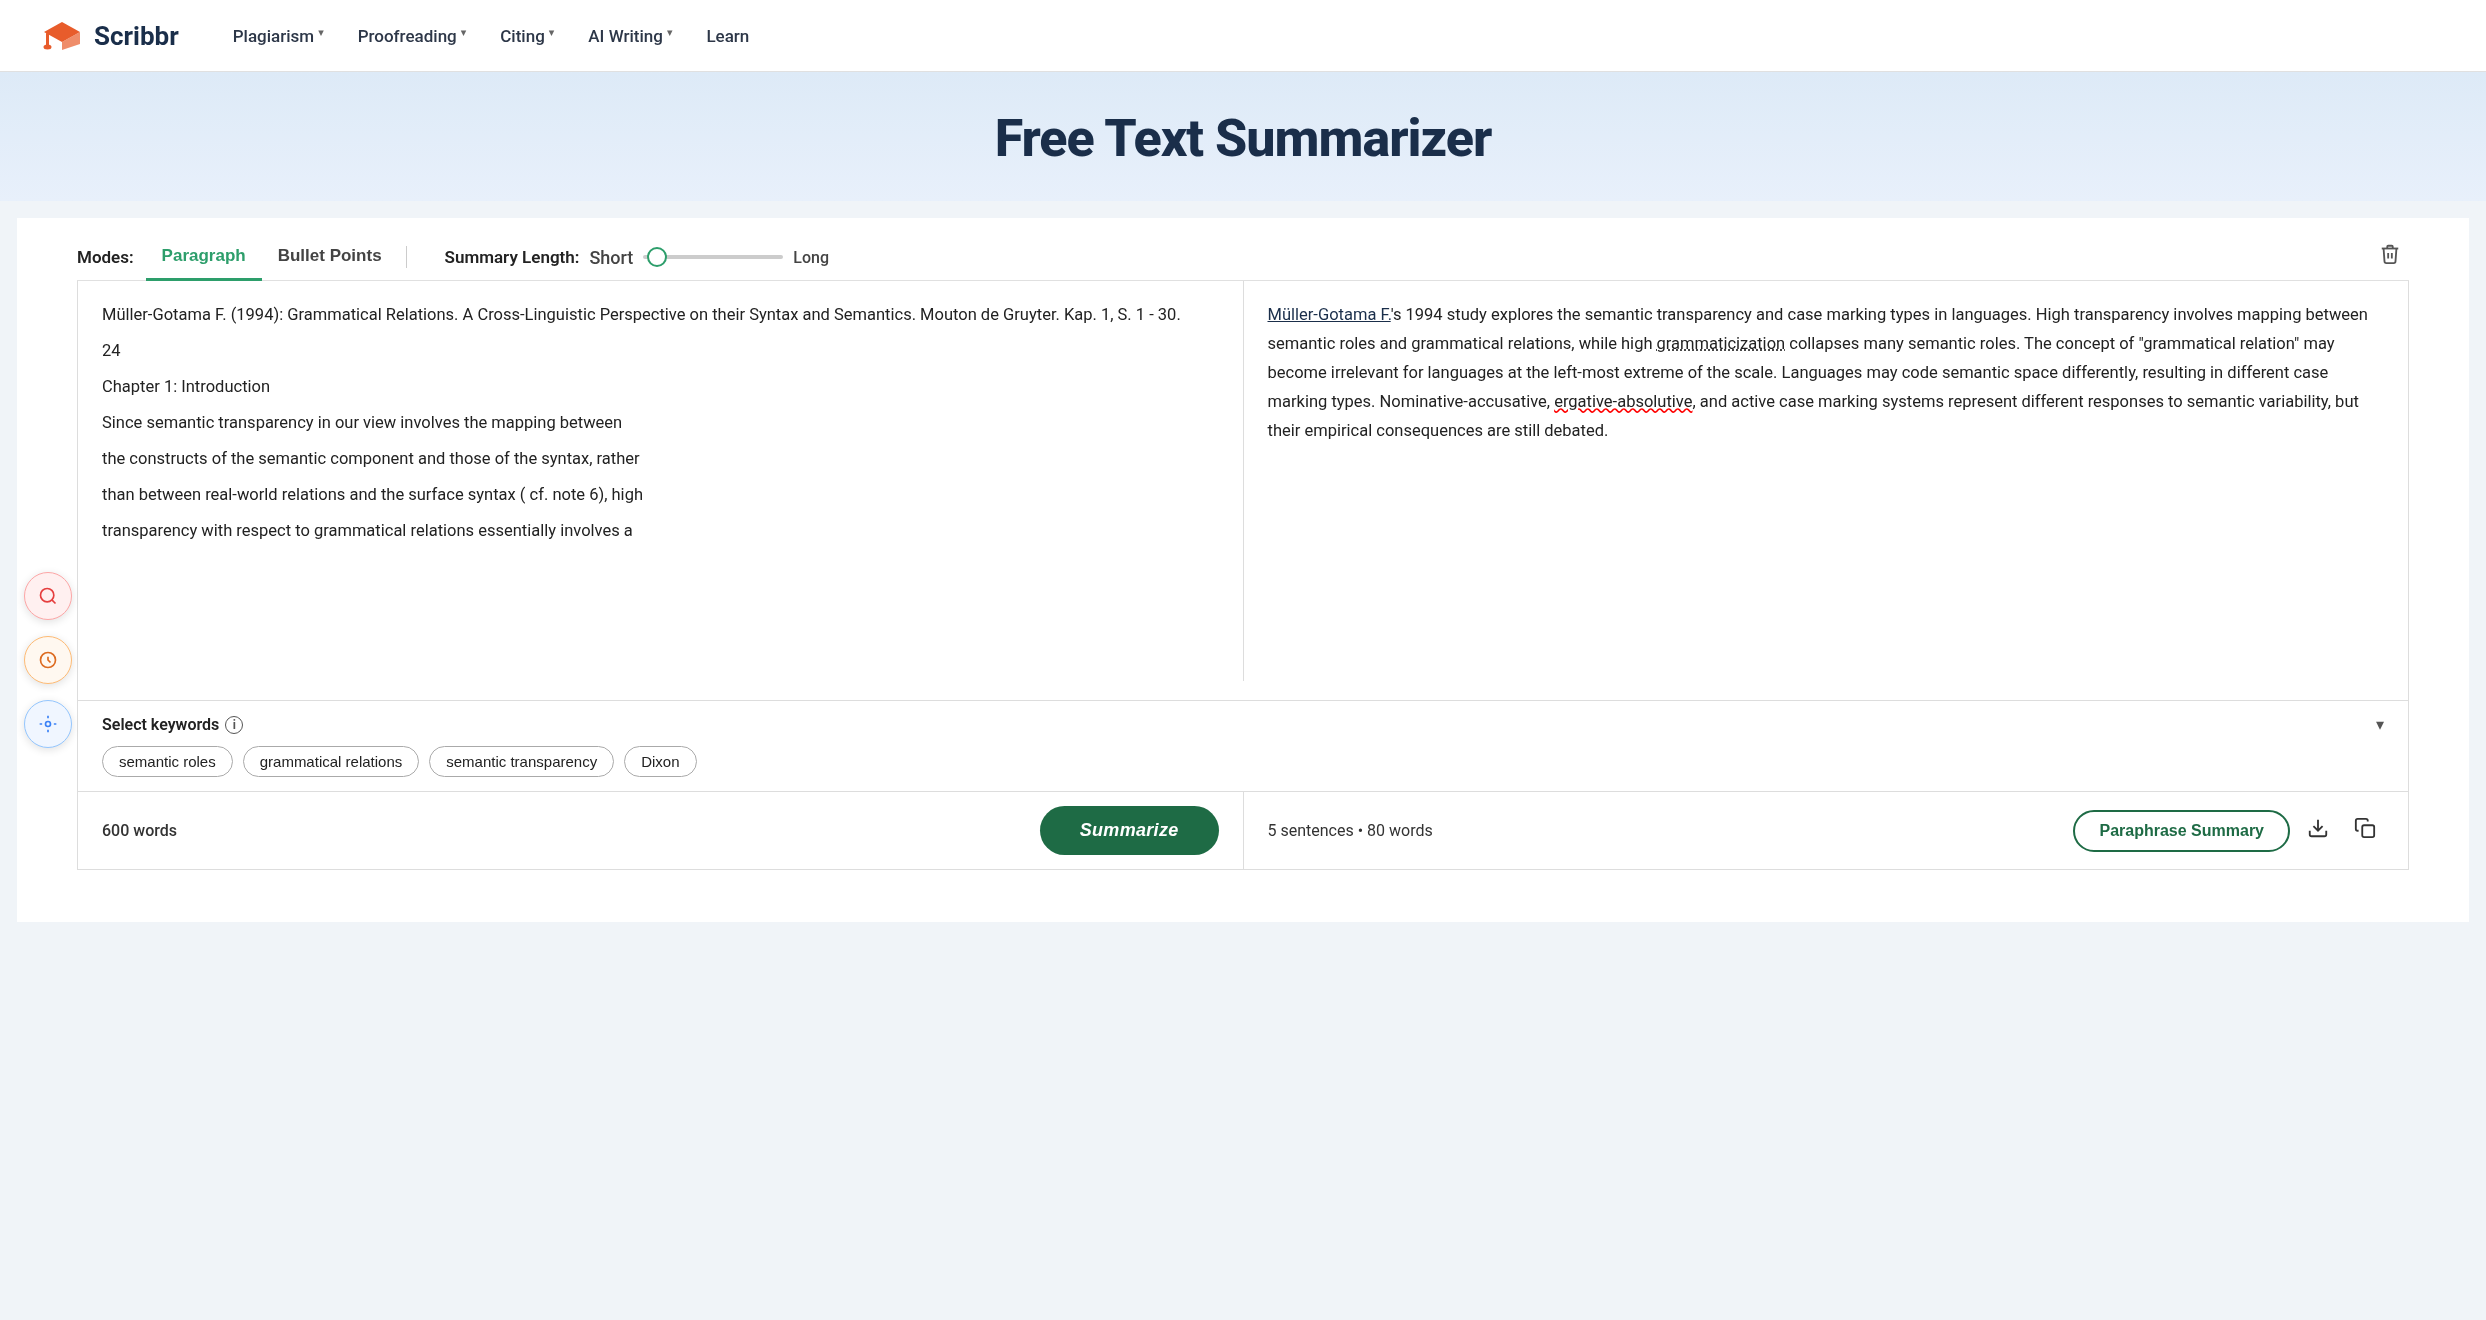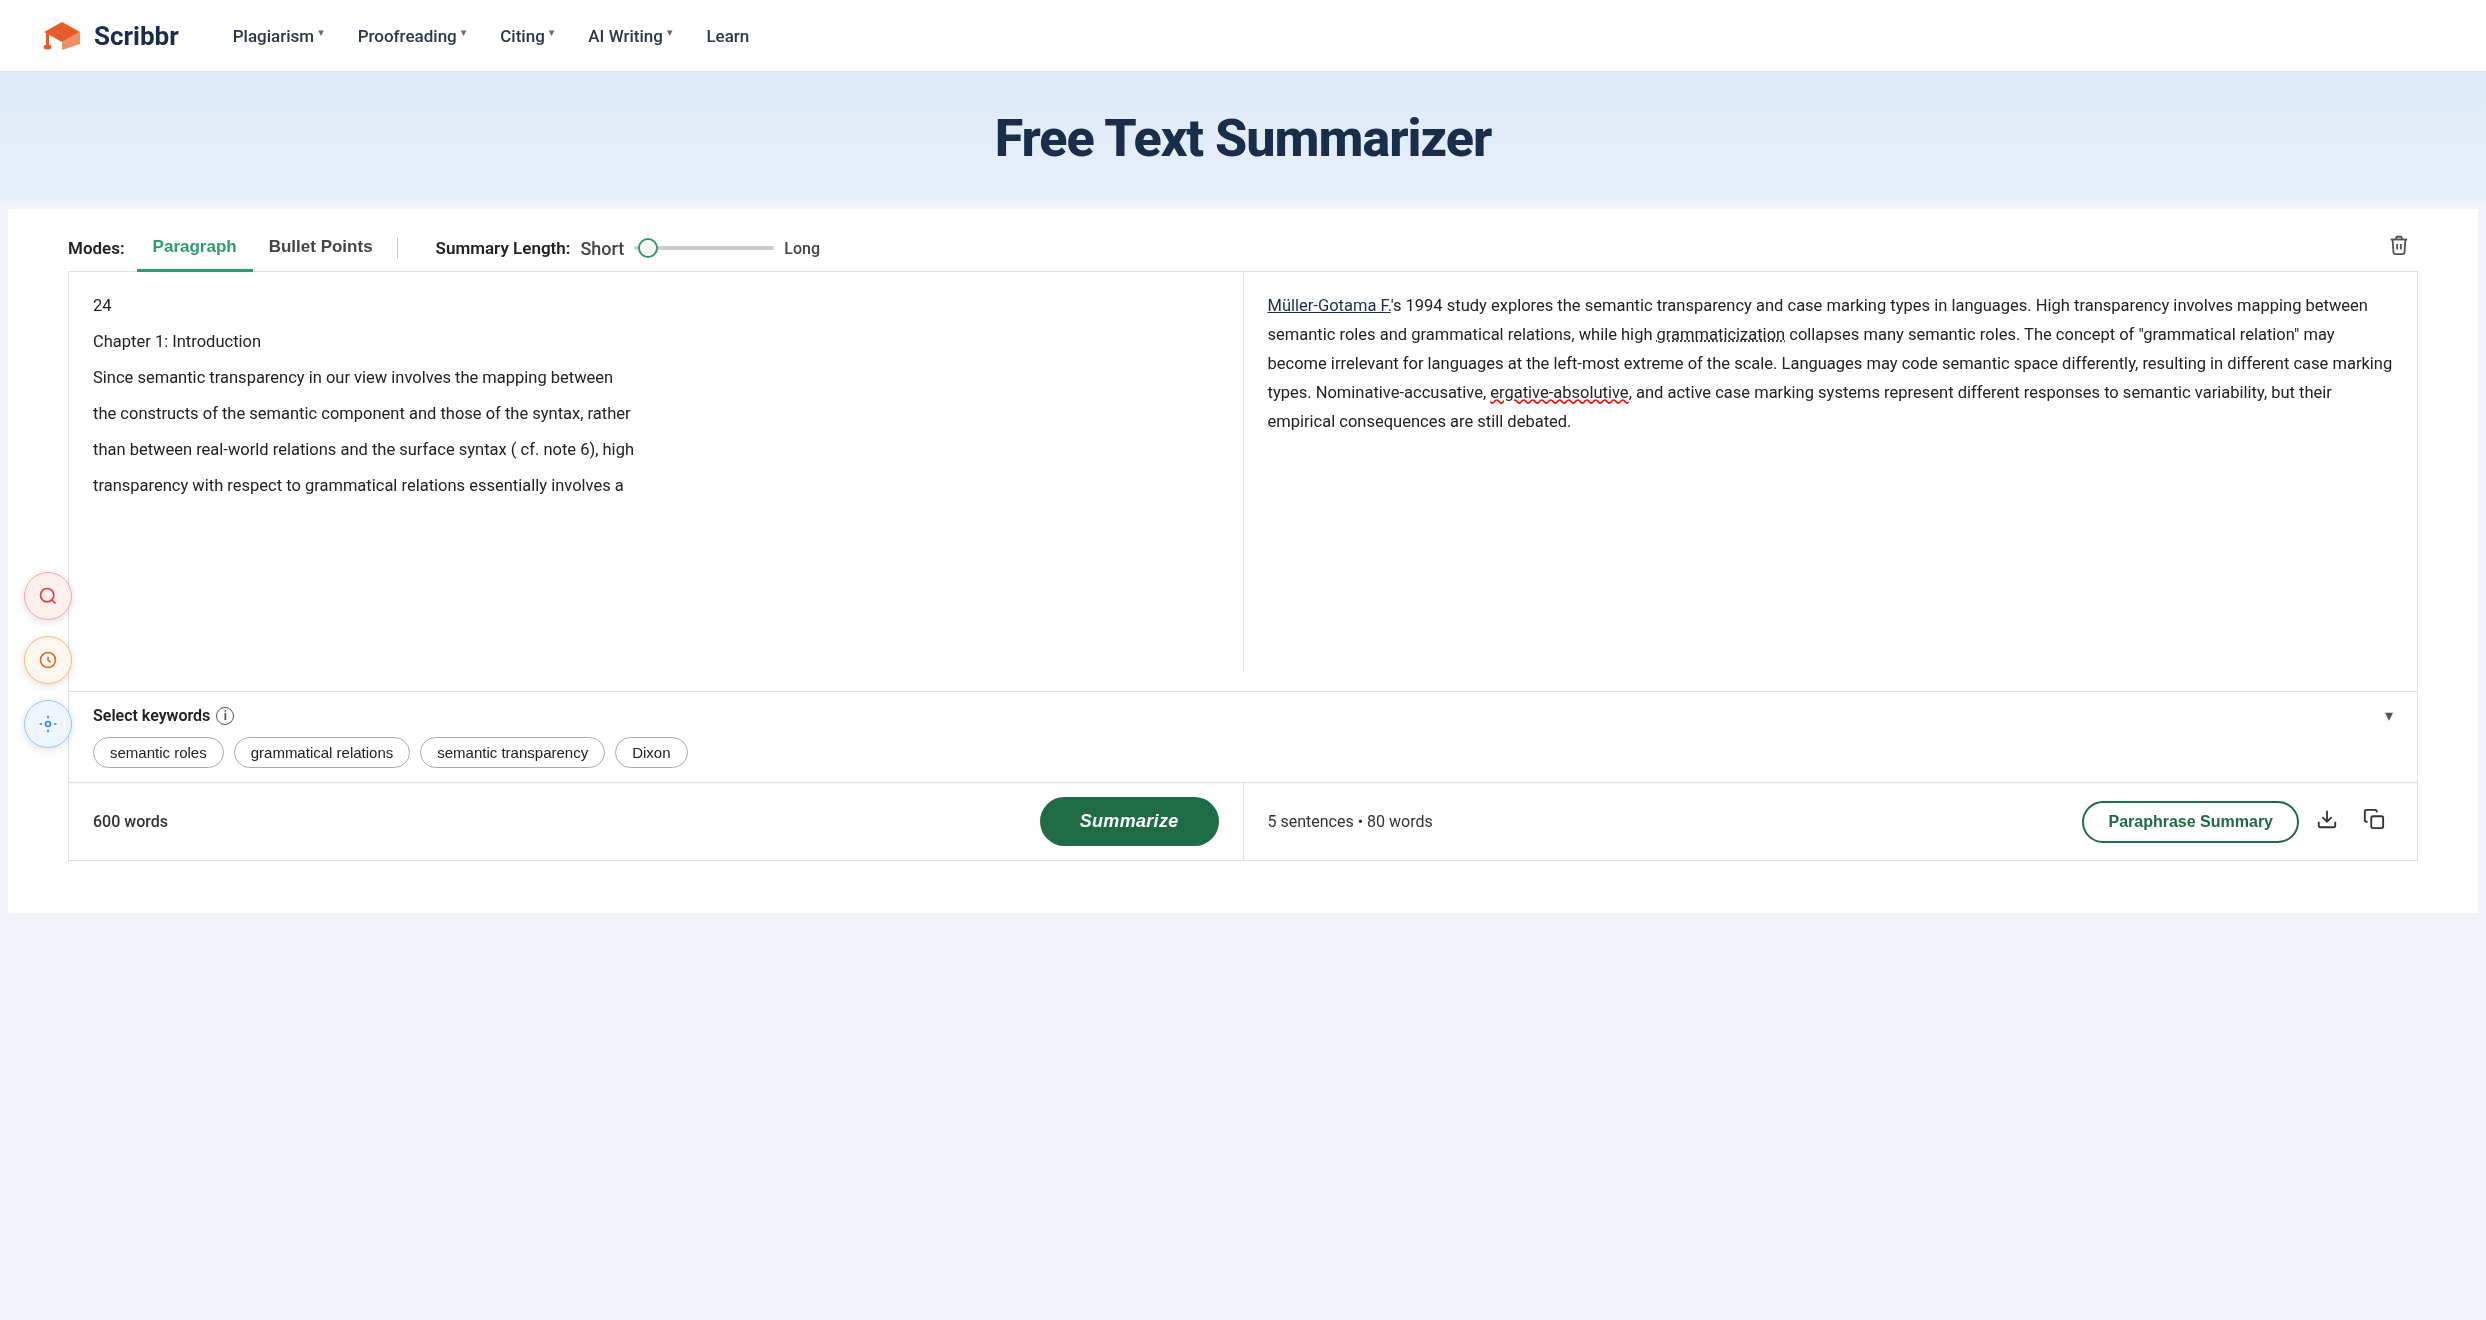--- a/index.html
+++ b/index.html
@@ -62,21 +62,21 @@
     .hero h1 {
       font-size: 52px;
       font-weight: 800;
       color: #1a2e4a;
       letter-spacing: -1px;
     }
 
     
     .main-container {
       background: #fff;
-      margin: 8px;
+      margin: 17px;
       padding: 0 60px 52px;
     }
 
     
     .toolbar {
       display: flex;
       align-items: center;
       padding: 16px 0 0 0;
       border-bottom: 1px solid #e0e0e0;
       gap: 0;
@@ -435,20 +435,21 @@
         <path d="M19 6l-1 14a2 2 0 0 1-2 2H8a2 2 0 0 1-2-2L5 6"></path>
         <path d="M10 11v6M14 11v6"></path>
         <path d="M9 6V4a1 1 0 0 1 1-1h4a1 1 0 0 1 1 1v2"></path>
       </svg>
     </button>
   </div>
 
   <div class="editor-area">
 
     <div class="left-pane">
+      <p>Müller-Gotama F. (1994): Grammatical Relations. A Cross-Linguistic Perspective on their Syntax and Semantics. Mouton de Gruyter. Kap. 1, S. 1 - 30.</p>
       <p>24</p>
       <p>Chapter 1: Introduction</p>
       <p>Since semantic transparency in our view involves the mapping between</p>
       <p>the constructs of the semantic component and those of the syntax, rather</p>
       <p>than between real-world relations and the surface syntax ( cf.  note 6),  high</p>
       <p>transparency with respect to grammatical relations essentially involves a</p>
     </div>
 
     <div class="right-pane">
       <p>

